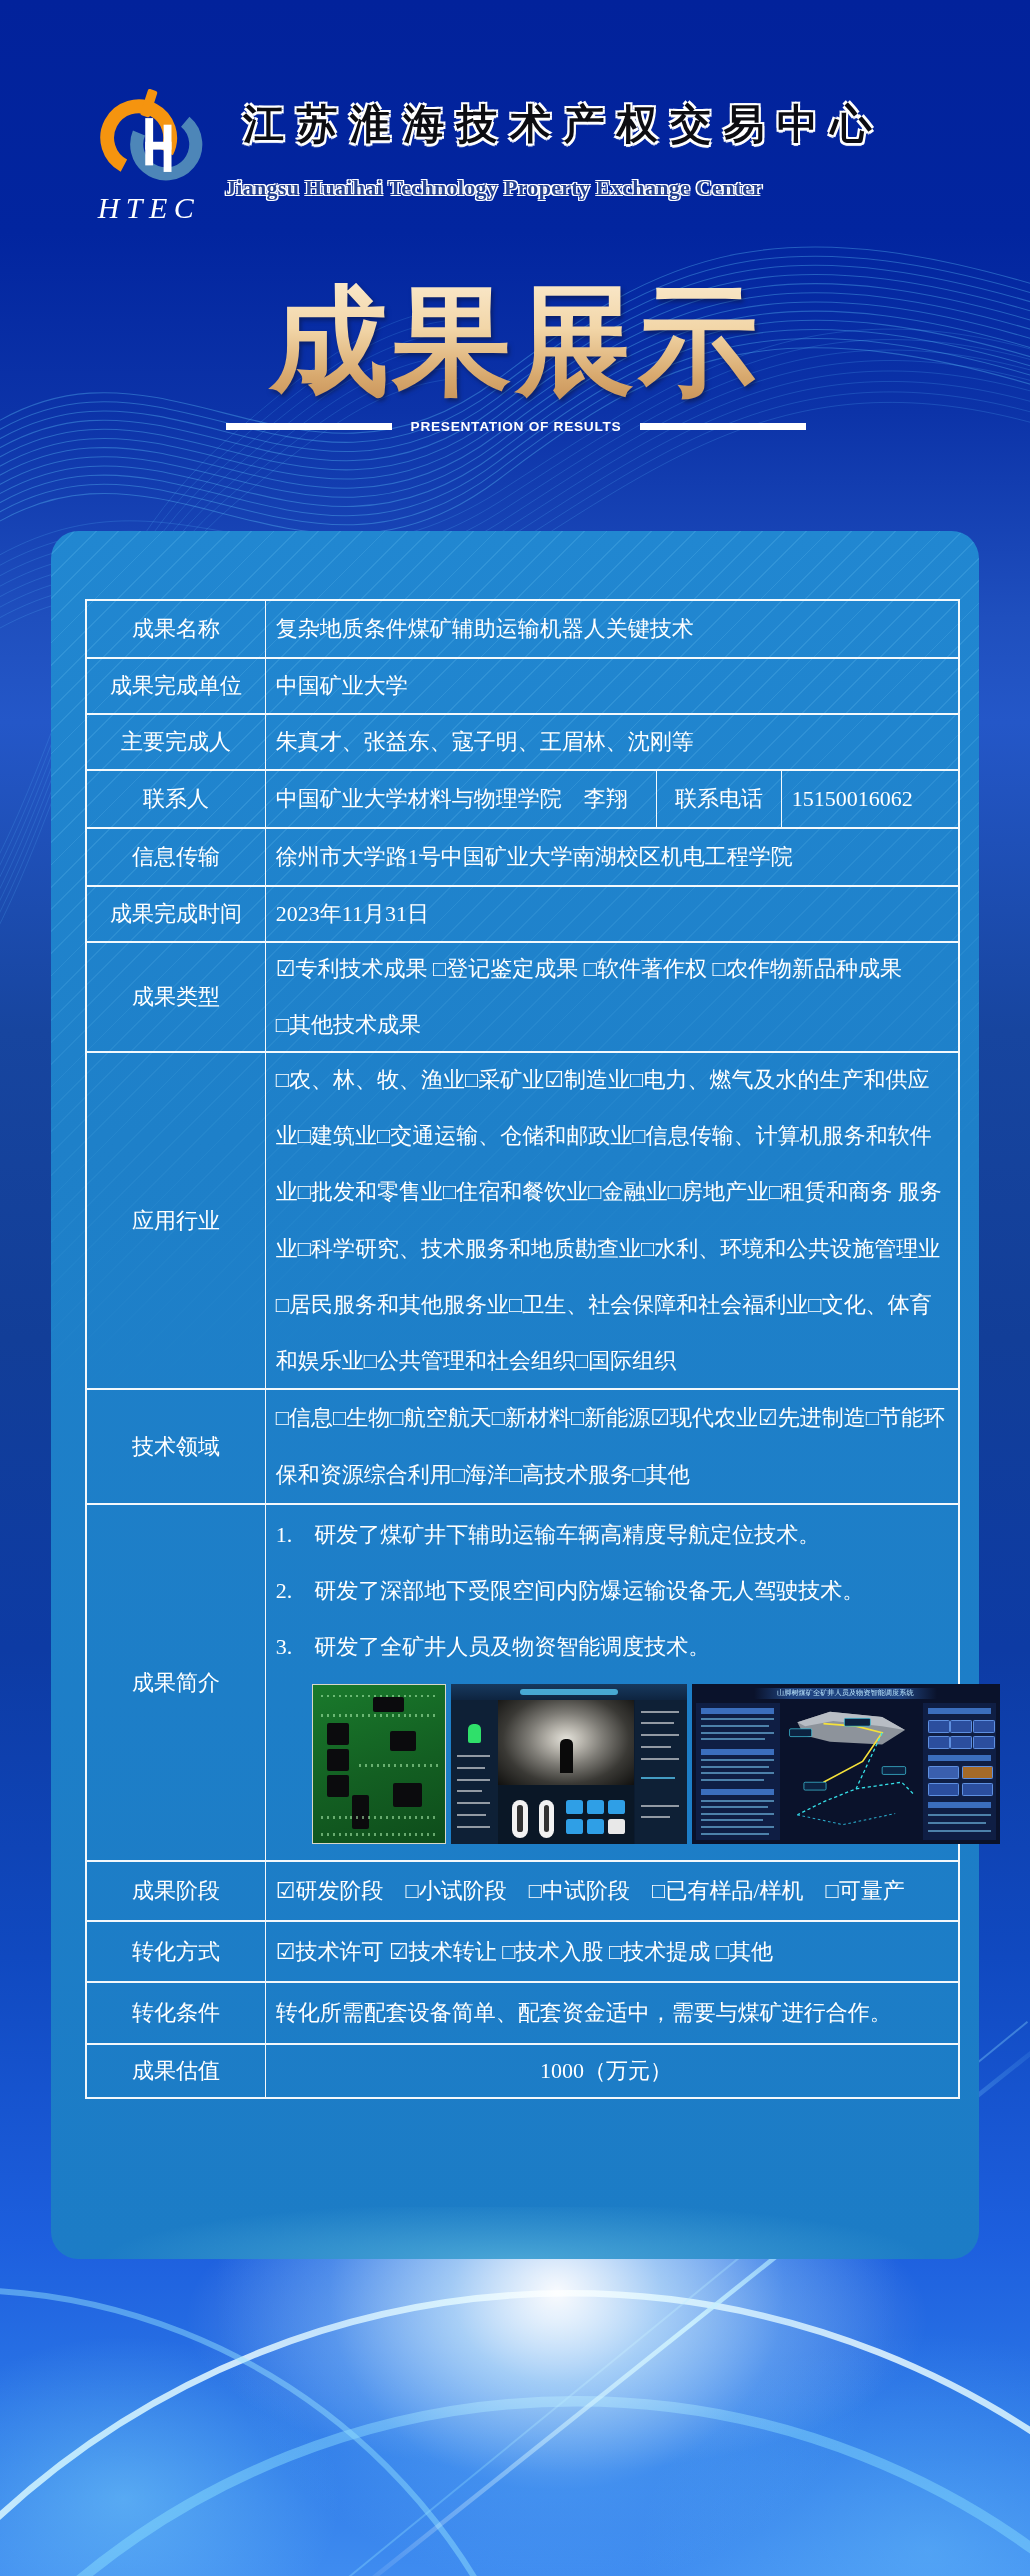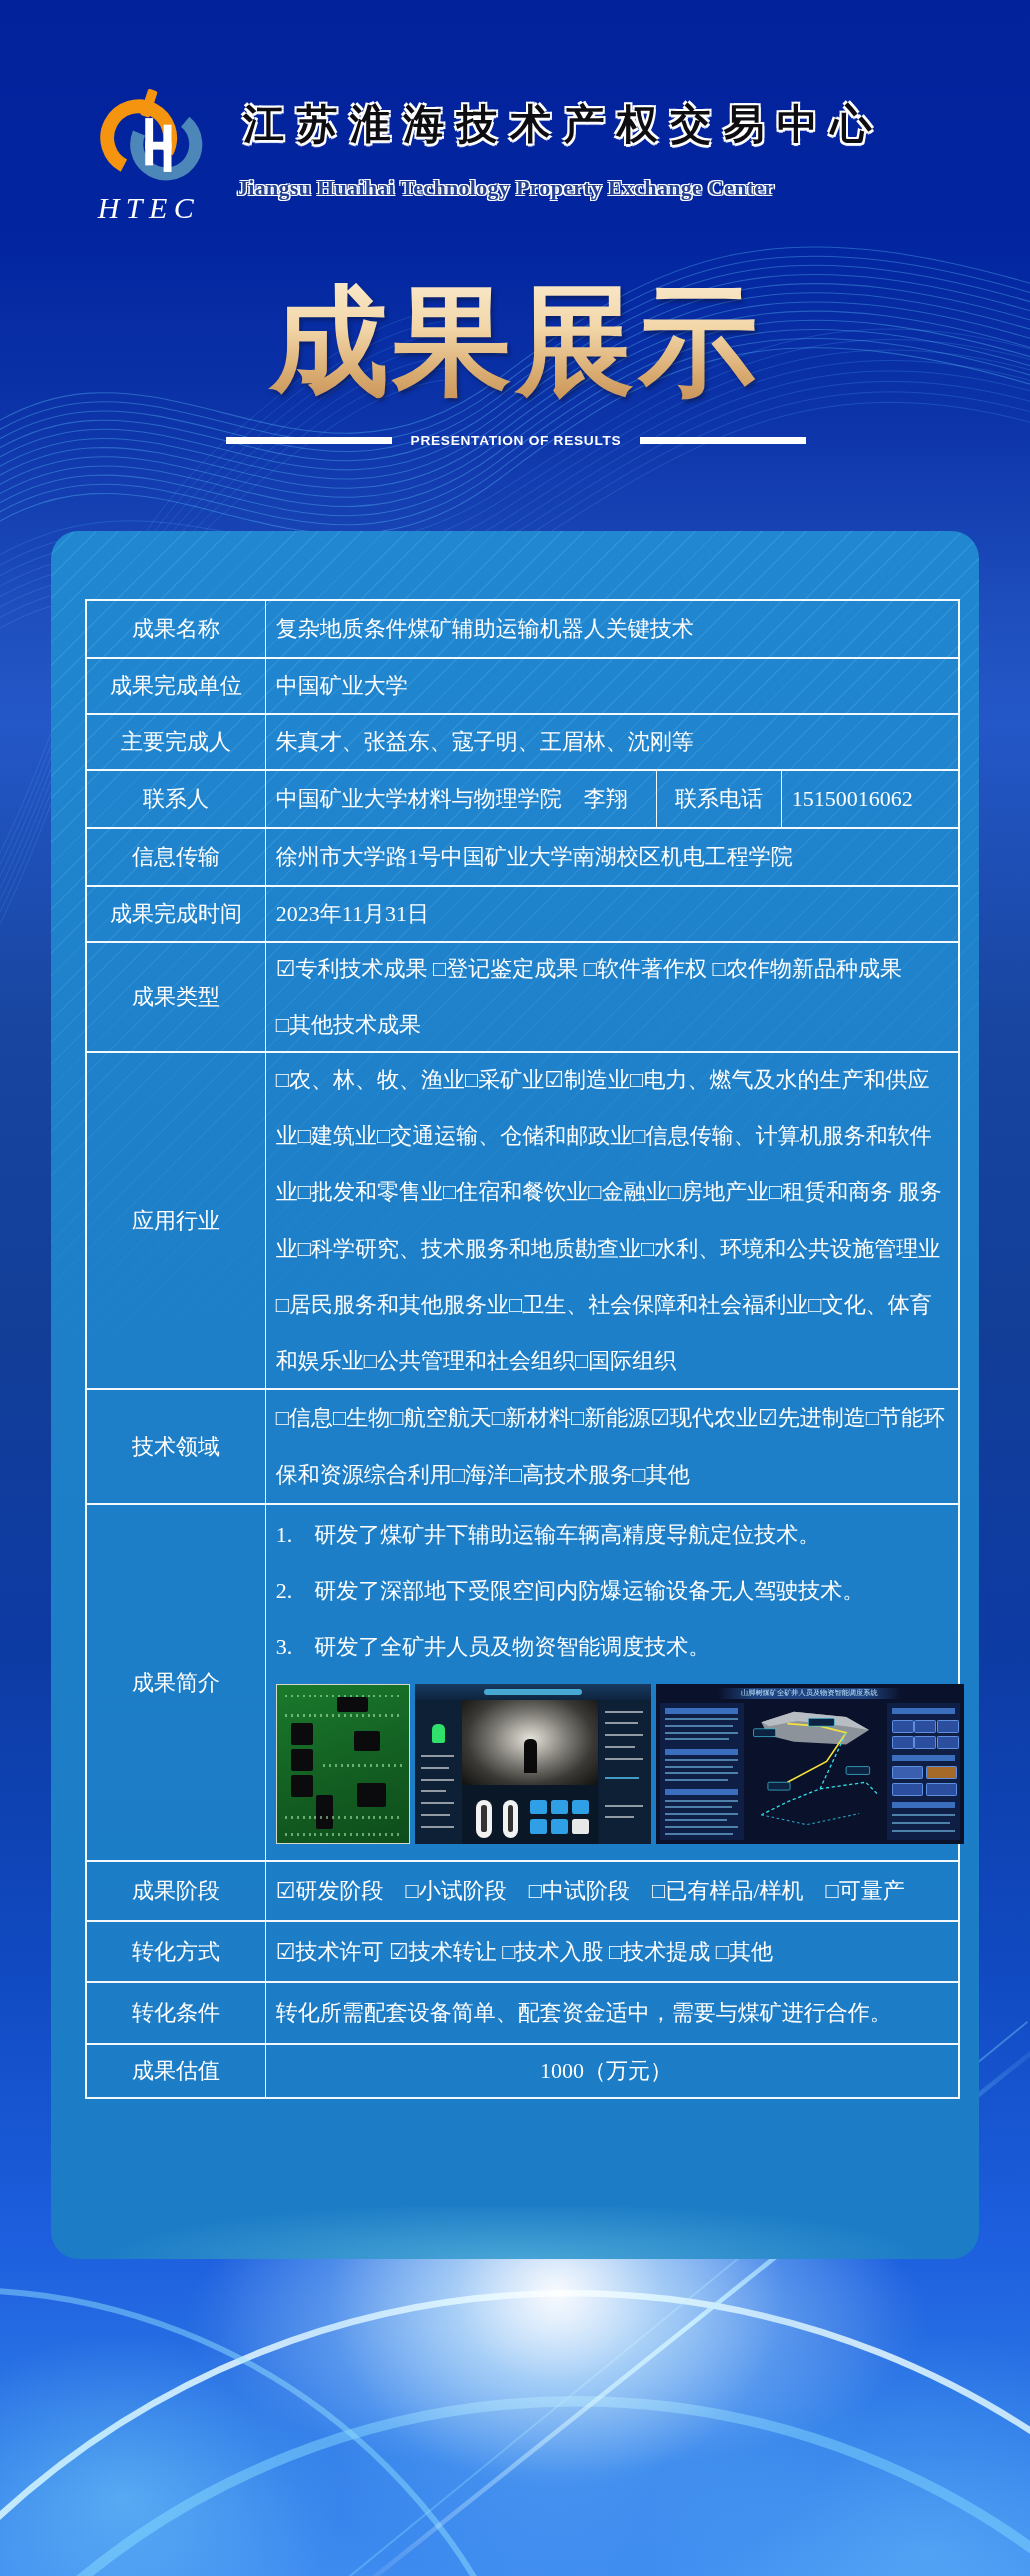--- a/index.html
+++ b/index.html
@@ -14,30 +14,30 @@
     radial-gradient(30% 9% at 12% 97%, rgba(140,230,255,.4) 0%, rgba(140,230,255,0) 70%),
     radial-gradient(40% 12% at 90% 99%, rgba(120,210,255,.35) 0%, rgba(120,210,255,0) 70%);}
   .wave-svg{position:absolute;left:0;top:0;}
   
   .logo-mark{position:absolute;left:98px;top:84px;}
   .logo-htec{position:absolute;left:77px;top:191px;width:144px;text-align:center;
     font-size:30px;letter-spacing:6.5px;color:#fff;font-weight:400;font-style:italic;}
   .org-cn{position:absolute;left:243px;top:97px;width:707px;font-size:41px;font-weight:900;
     color:#0d0d12;letter-spacing:12.4px;white-space:nowrap;
     text-shadow:-2px -2px 0 #fff,2px -2px 0 #fff,-2px 2px 0 #fff,2px 2px 0 #fff,0 2.6px 0.7px rgba(255,255,255,.9);}
-  .org-en{position:absolute;left:237px;top:175px;width:707px;font-size:22px;font-weight:700;
+  .org-en{position:absolute;left:225px;top:175px;width:707px;font-size:22px;font-weight:700;
     color:#24418f;letter-spacing:0.3px;white-space:nowrap;
     text-shadow:-1.3px -1.3px 0 #fff,1.3px -1.3px 0 #fff,-1.3px 1.3px 0 #fff,1.3px 1.3px 0 #fff;}
   
   .banner-title{position:absolute;left:0;top:283px;width:1031px;text-align:center;
     font-size:119px;font-weight:900;letter-spacing:3.9px;line-height:1;
     background:linear-gradient(180deg,#f9e7c8 0%,#f2d6a8 38%,#d8a96e 78%,#c9945a 100%);
     -webkit-background-clip:text;background-clip:text;color:transparent;
     filter:drop-shadow(2.6px 3.9px 2px rgba(10,20,60,.55));}
-  .banner-sub{position:absolute;left:226px;top:433px;width:580px;display:flex;align-items:center;gap:19px;}
+  .banner-sub{position:absolute;left:226px;top:419px;width:580px;display:flex;align-items:center;gap:19px;}
   .banner-sub .bar{flex:1;height:7.2px;background:#fff;}
   .banner-sub .sub-text{font-family:"Liberation Sans","DejaVu Sans",sans-serif;
     font-size:13.7px;font-weight:700;color:#fff;letter-spacing:0.7px;white-space:nowrap;}
   
   .card{position:absolute;left:51px;top:531px;width:928px;height:1728px;border-radius:27.5px;
     background:linear-gradient(180deg,#2187d1 0%,#1e80c9 35%,#1c7cc6 100%);}
   .card::before{content:"";position:absolute;inset:0;border-radius:27.5px;
     background:repeating-linear-gradient(135deg,rgba(130,215,255,.16) 0 1.3px,rgba(130,215,255,0) 1.3px 15.7px);
     -webkit-mask-image:linear-gradient(168deg,#000 0%,#000 16%,transparent 46%);
     mask-image:linear-gradient(168deg,#000 0%,#000 16%,transparent 46%);}
@@ -55,21 +55,21 @@
   .r-s1{height:56px;} .r-s2{height:58px;} .r-md{height:110px;}
   .r-ind{height:337px;} .r-tech{height:115px;} .r-sum{height:357px;}
   .r-stage{height:60px;} .r-cond{height:62px;} .r-meth{height:61px;} .r-est{height:54px;}
   .lab-2line{line-height:2.9;white-space:pre-line;}
   .lab-mid{width:126px;flex:0 0 126px;border-left:1.6px solid rgba(255,255,255,.95);}
   .val-contact{flex:0 0 390px;}
   .val-center{justify-content:center;padding-left:0;}
   
   .val-sum{flex-direction:column;align-items:stretch;justify-content:flex-end;padding:11.8px 7.9px 15.7px 9.8px;}
   .sum-items div{line-height:2.55;}
-  .sum-images{display:flex;gap:5px;margin-top:9.2px;}
+  .sum-images{display:flex;gap:5px;margin-top:9.2px;margin-left:36px;}
   .shot{position:relative;height:160px;overflow:hidden;flex:0 0 auto;}
   
   .shot-pcb{width:134px;background:linear-gradient(160deg,#1a7a2c 0%,#135f22 55%,#0e4d1b 100%);border:1.3px solid #d8d8c8;box-sizing:border-box;}
   .pcb-chip{position:absolute;background:#0b0b0d;border-radius:2px;}
   .pcb-trace{position:absolute;background:repeating-linear-gradient(90deg,rgba(190,255,190,.5) 0 2px,transparent 2px 5.9px);height:2.6px;}
   
   .shot-tunnel{width:236px;background:#0b1b30;}
   .tn-top{position:absolute;left:0;top:0;right:0;height:15.7px;background:linear-gradient(180deg,#17395e,#0e2440);}
   .tn-title{position:absolute;left:69px;top:4.6px;width:98px;height:6.5px;border-radius:3.3px;background:rgba(90,210,255,.75);}
   .tn-side{position:absolute;top:15.7px;bottom:0;width:47px;background:#0e2036;}

